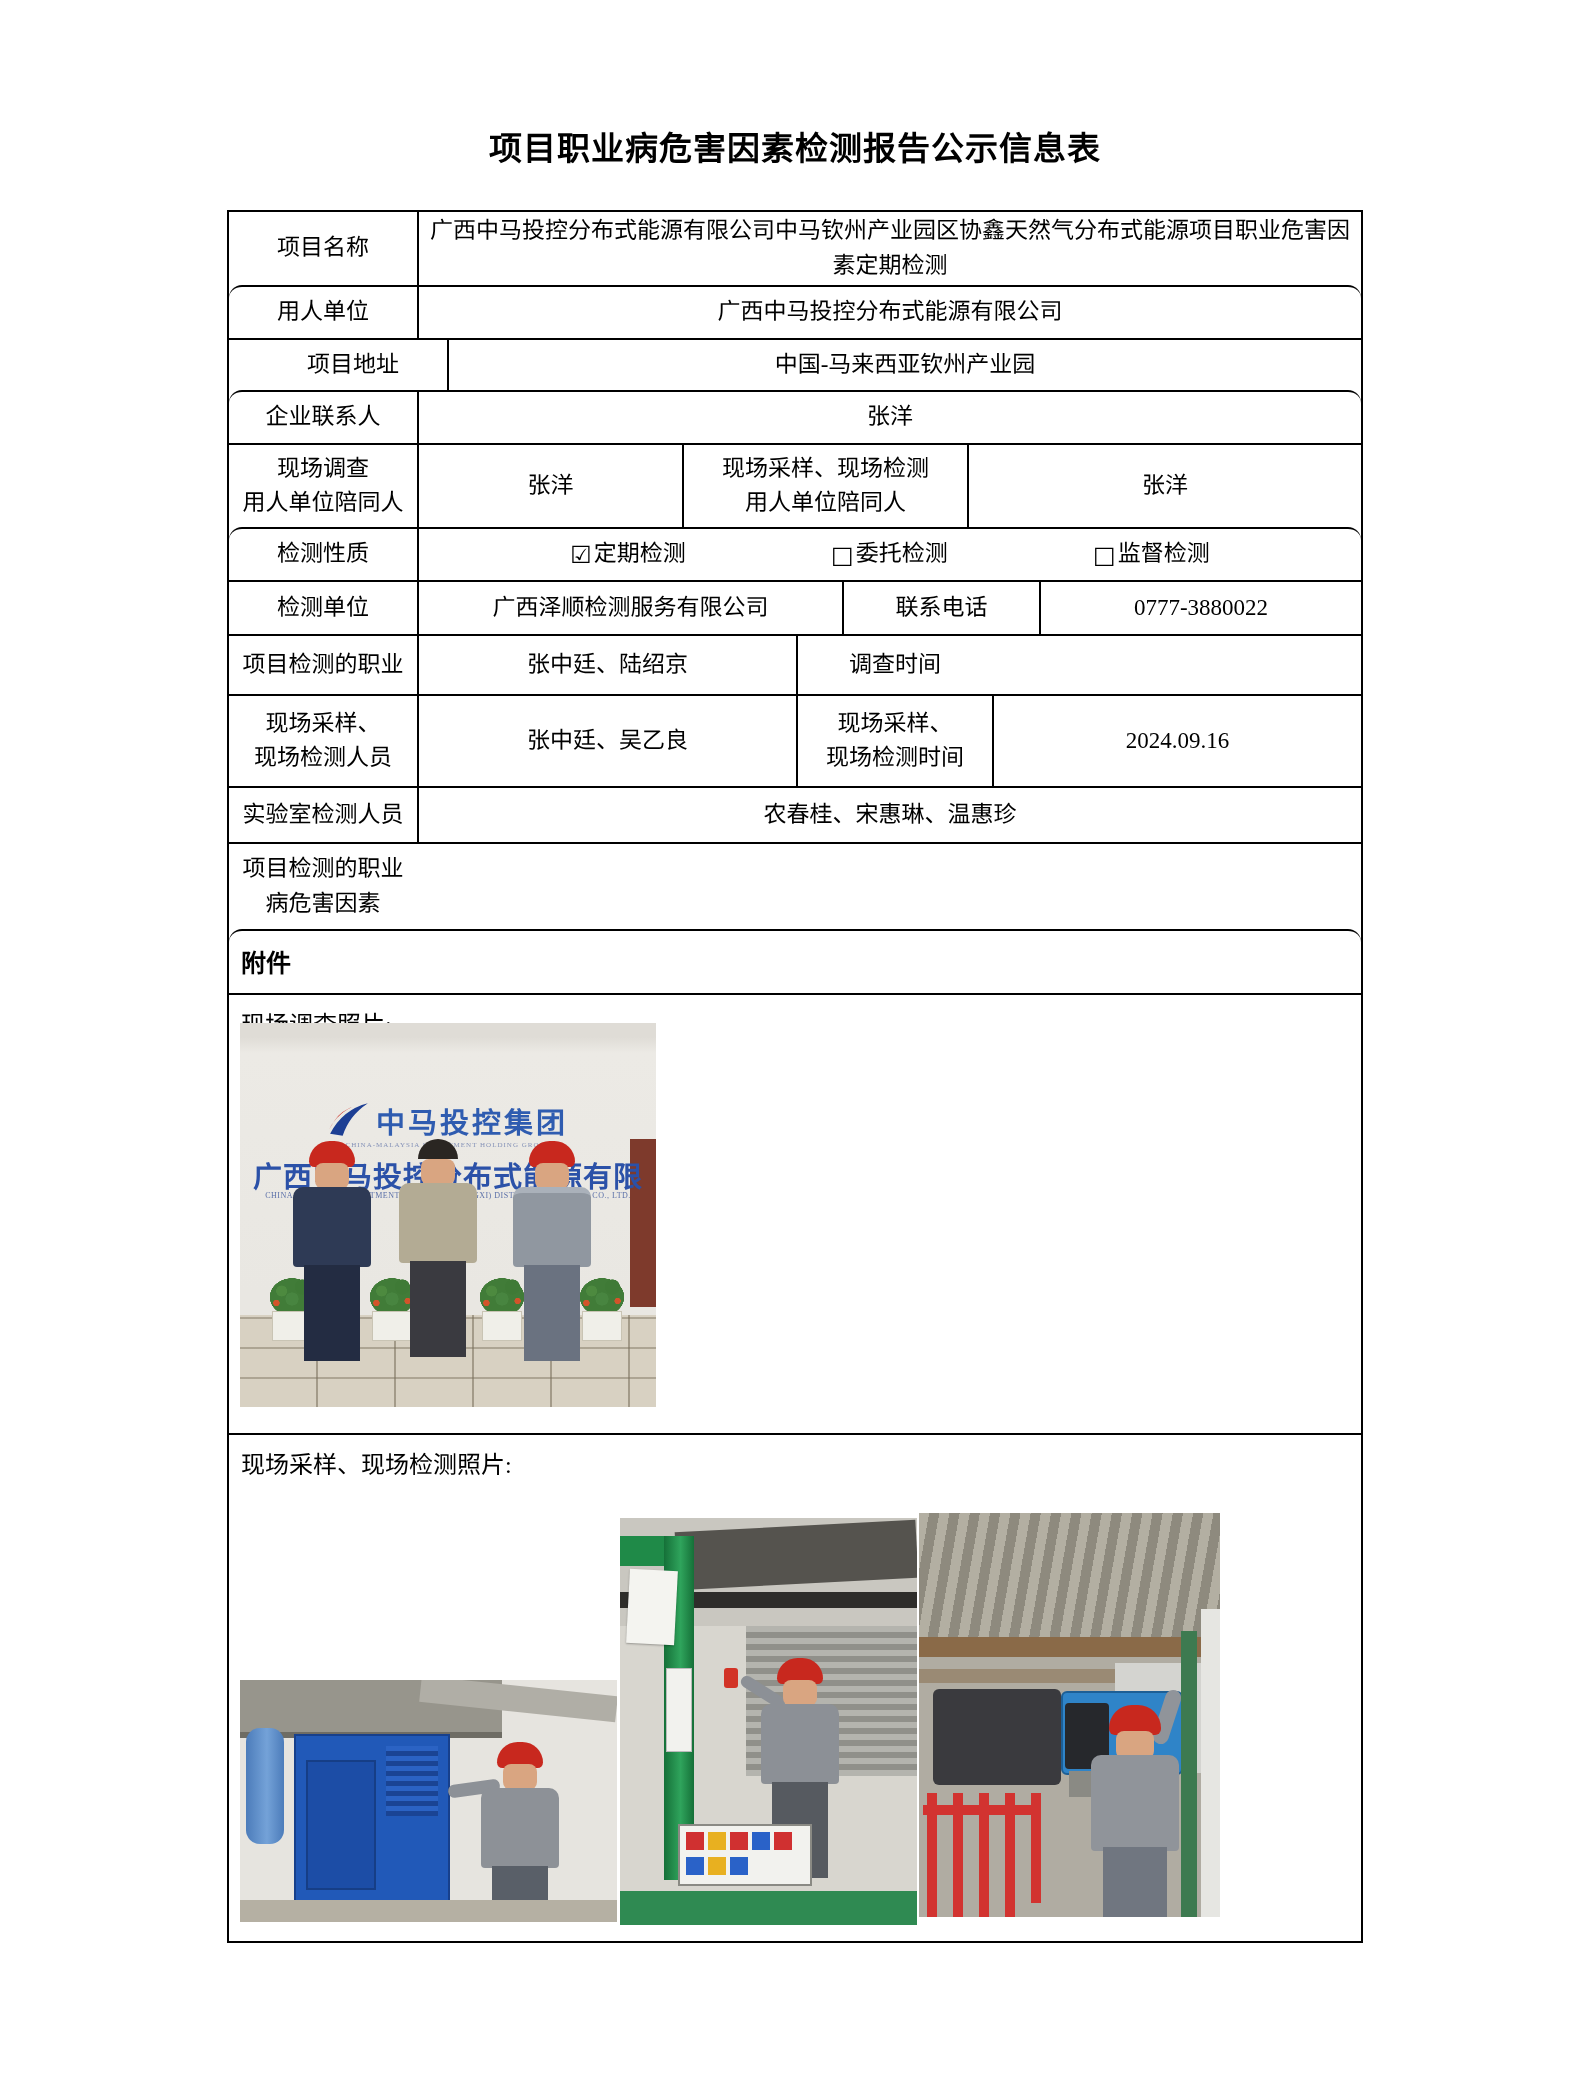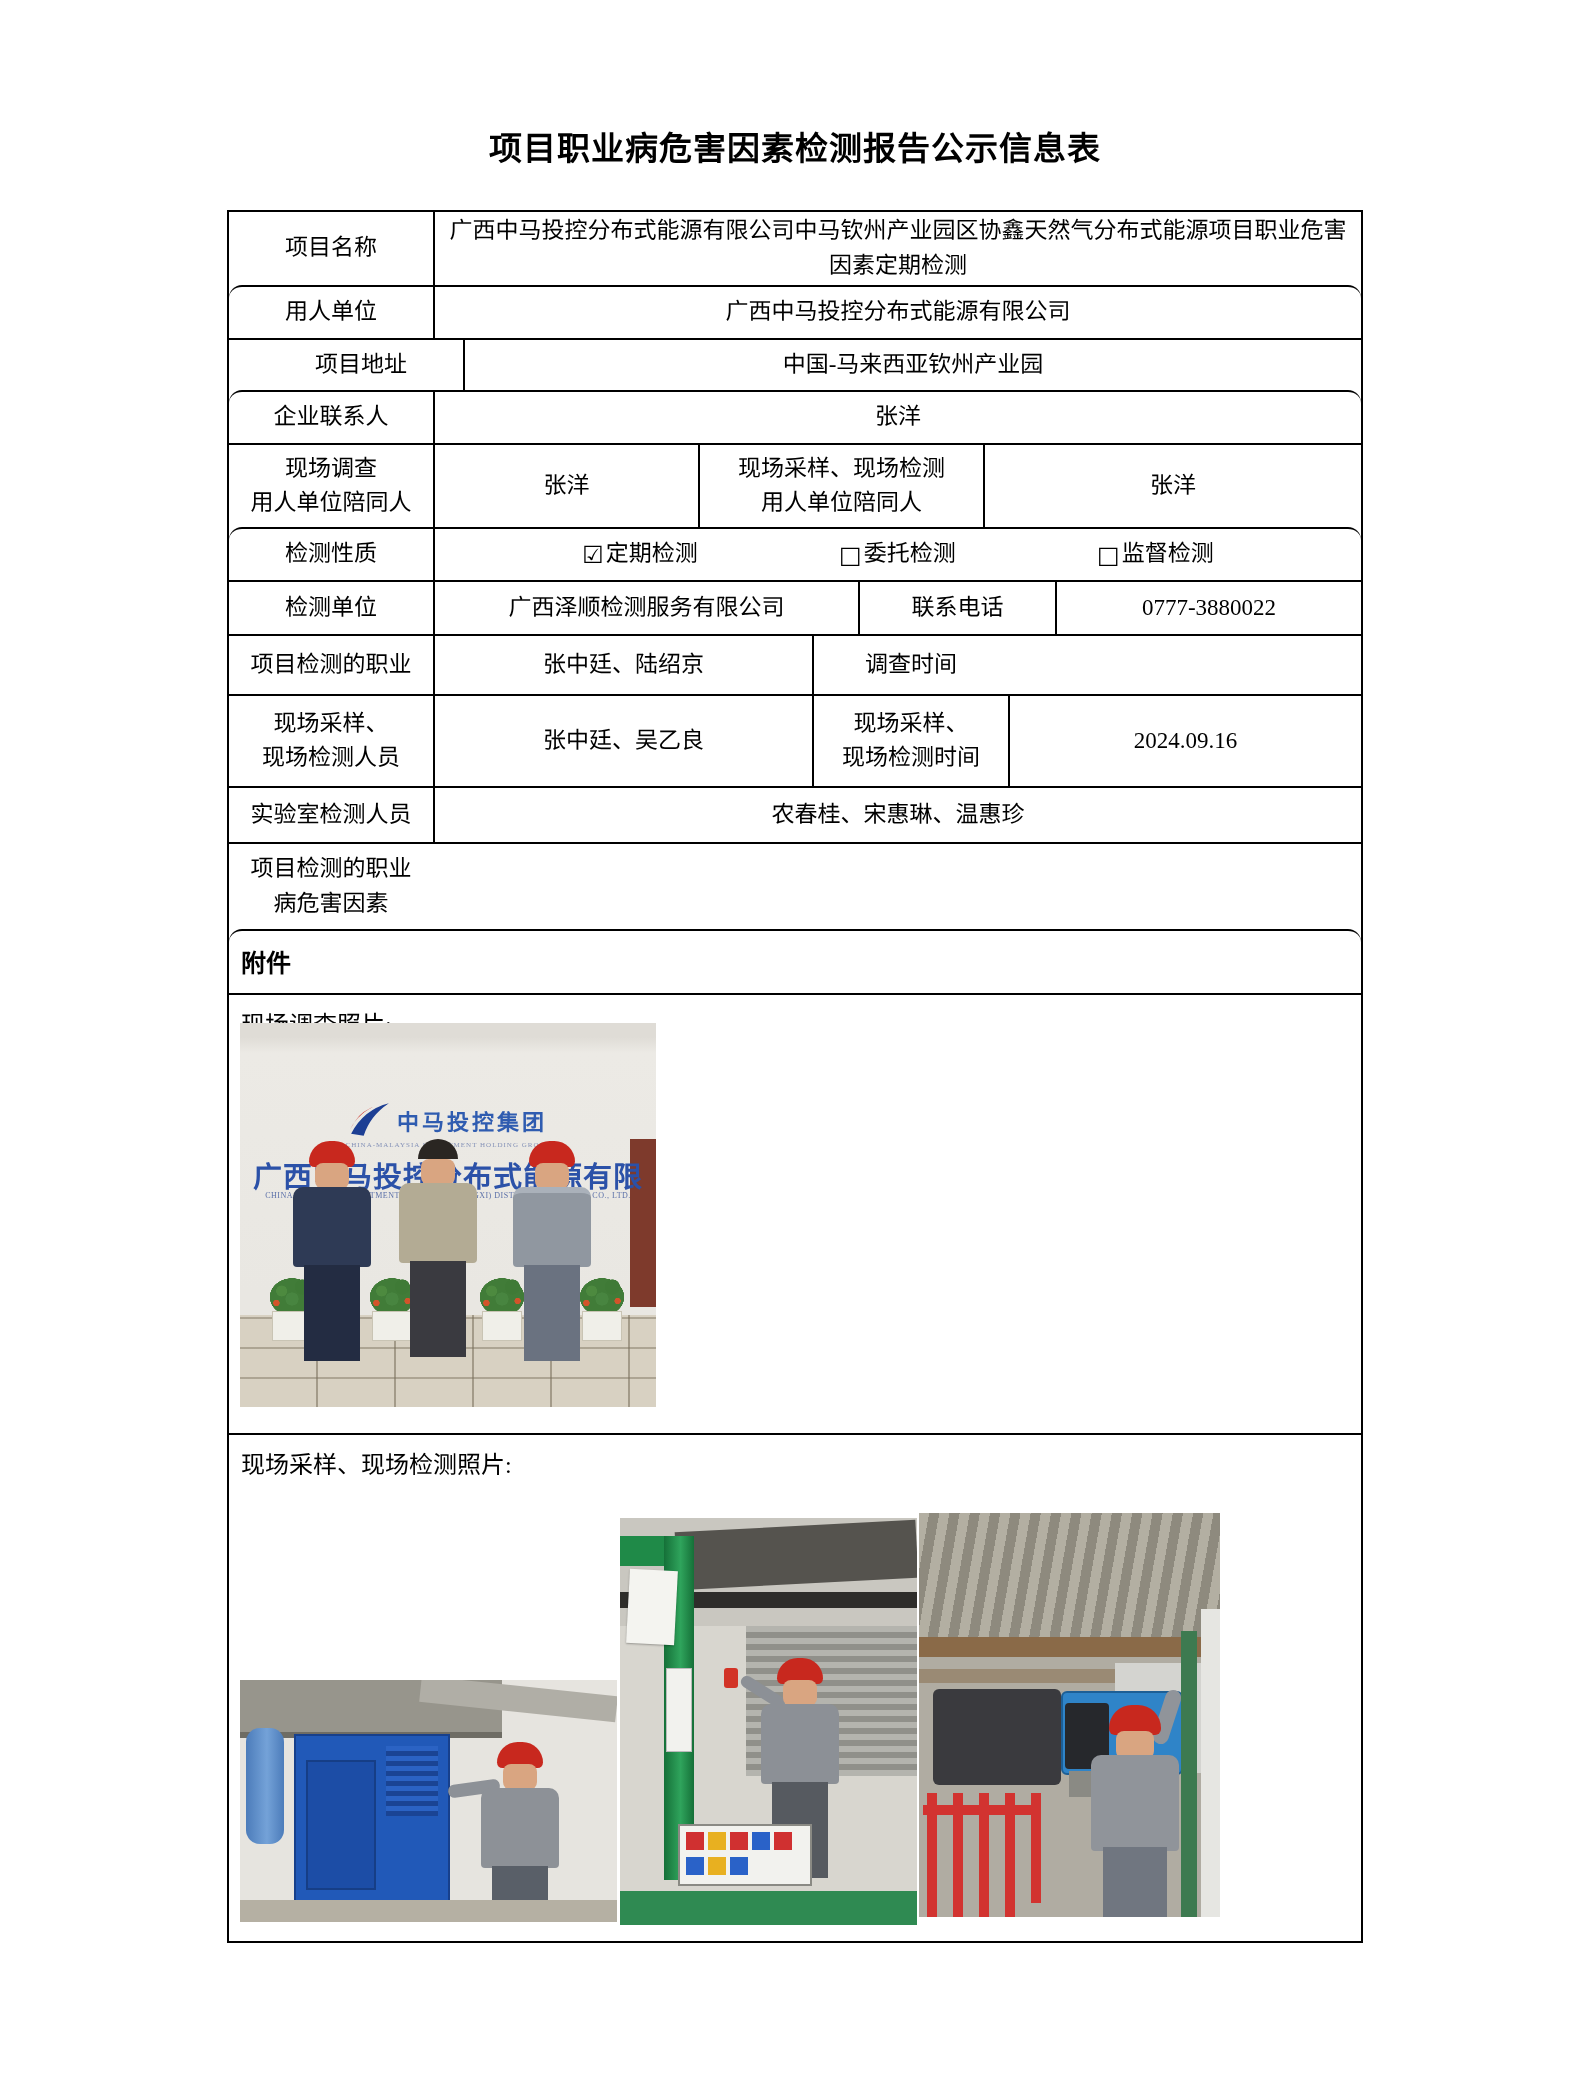--- a/index.html
+++ b/index.html
@@ -6,21 +6,21 @@
   .page{position:relative;width:1587px;height:2092px;background:#ffffff;color:#000;
         font-family:"Liberation Serif",serif;overflow:hidden;}
   .doc-title{position:absolute;top:122px;left:227px;width:1136px;text-align:center;
              font-family:"Liberation Sans",sans-serif;font-weight:700;font-size:33px;letter-spacing:1px;}
   .report-table{position:absolute;left:227px;top:210px;width:1136px;border:2px solid #000;box-sizing:border-box;}
   .trow{display:flex;box-sizing:border-box;}
   .trow + .trow{border-top:2px solid #000;}
   .c{box-sizing:border-box;border-left:2px solid #000;display:flex;align-items:center;justify-content:center;
      text-align:center;font-size:23px;line-height:1.5;white-space:pre-line;padding:2px 6px;}
   .c:first-child{border-left:none;}
-  .lab{width:204px;flex:none;}
+  .lab{width:188px;flex:none;}
   .grow{flex:1;}
   .w265{width:265px;flex:none;} .w285{width:285px;flex:none;}
   .w425{width:425px;flex:none;} .w197{width:197px;flex:none;}
   .w379{width:379px;flex:none;} .w196{width:196px;flex:none;}
   .h73{min-height:73px;} .h53{min-height:53px;border-radius:13px;} .h52{min-height:52px;padding-left:30px;} .h84{min-height:84px;}
   .h54{min-height:54px;} .h68{min-height:68px;} .h60{min-height:60px;} .h92{min-height:92px;}
   .h56{min-height:56px;} .h87{min-height:87px;}
   .sect{display:block;text-align:left;font-weight:700;font-size:25px;padding:14px 4px 10px 12px;}
   .nature-cell{display:flex;justify-content:space-evenly;align-items:center;}
   .chk{display:flex;align-items:center;gap:2px;}
@@ -32,21 +32,21 @@
   .photo *{position:absolute;box-sizing:border-box;}
 
   
   .p1{left:11px;top:28px;width:416px;height:384px;background:linear-gradient(#dfdcd6 0 14px,#eceae5 30px,#e9e7e2 70%);}
   .p1 .floor{left:0;bottom:0;width:100%;height:92px;background:#d8d1c2;
     background-image:repeating-linear-gradient(90deg,rgba(120,110,90,.0) 0 76px,rgba(120,110,90,.55) 76px 78px),
                      repeating-linear-gradient(0deg,rgba(120,110,90,0) 0 28px,rgba(120,110,90,.45) 28px 30px);}
   .p1 .door{right:0;top:116px;width:26px;height:168px;background:#7e3a2c;}
   .p1 .logo-wrap{left:0;top:74px;width:100%;height:46px;display:flex;align-items:center;justify-content:center;position:absolute;}
   .p1 .swoosh{position:static;width:42px;height:38px;margin-right:6px;}
-  .p1 .grp{position:static;color:#2f5cb0;font-weight:700;font-size:22px;letter-spacing:3px;font-family:"Liberation Sans",sans-serif;}
+  .p1 .grp{position:static;color:#2f5cb0;font-weight:700;font-size:29px;letter-spacing:3px;font-family:"Liberation Sans",sans-serif;}
   .p1 .grp-en{left:0;top:118px;width:100%;text-align:center;font-size:7px;color:#8693b8;letter-spacing:1px;}
   .p1 .cmp{left:0;top:130px;width:100%;text-align:center;color:#2b51a8;font-weight:700;font-size:29px;
            font-family:"Liberation Sans",sans-serif;letter-spacing:1px;}
   .p1 .cmp-en{left:0;top:168px;width:100%;text-align:center;font-size:8px;color:#5a6fa8;letter-spacing:.5px;}
   .person{position:absolute;width:84px;}
   .person .helmet{left:50%;transform:translateX(-50%);top:0;width:46px;height:26px;background:#c8281e;border-radius:23px 23px 6px 6px;}
   .person .hair{left:50%;transform:translateX(-50%);top:2px;width:40px;height:20px;background:#2a2622;border-radius:20px 20px 0 0;}
   .person .face{left:50%;transform:translateX(-50%);top:22px;width:34px;height:26px;background:#d9a581;border-radius:8px;}
   .person .torso{left:50%;transform:translateX(-50%);top:46px;width:78px;height:80px;border-radius:10px 10px 4px 4px;}
   .person .legs{left:50%;transform:translateX(-50%);top:124px;width:56px;height:96px;}

